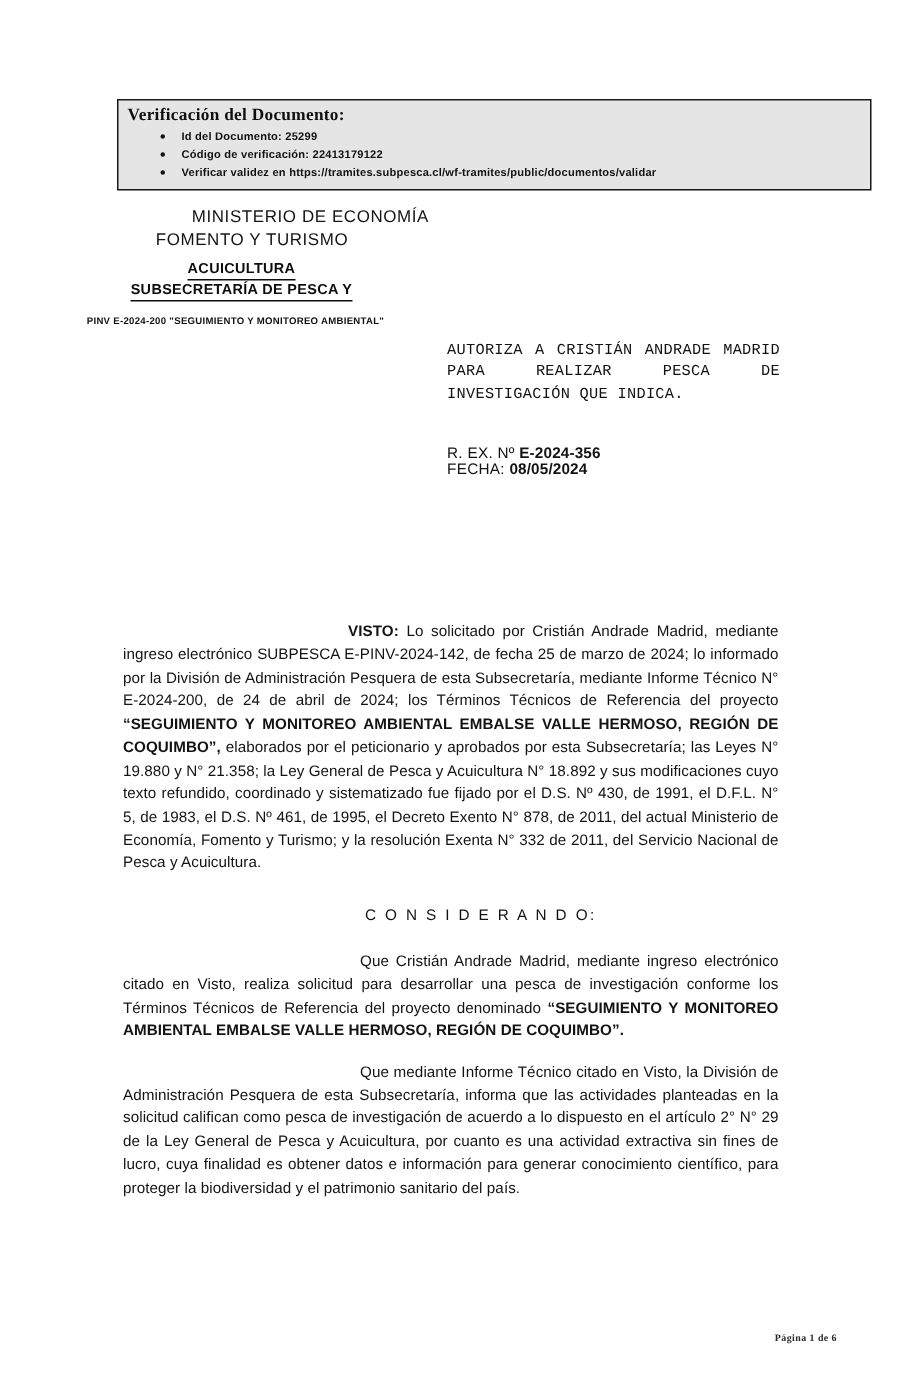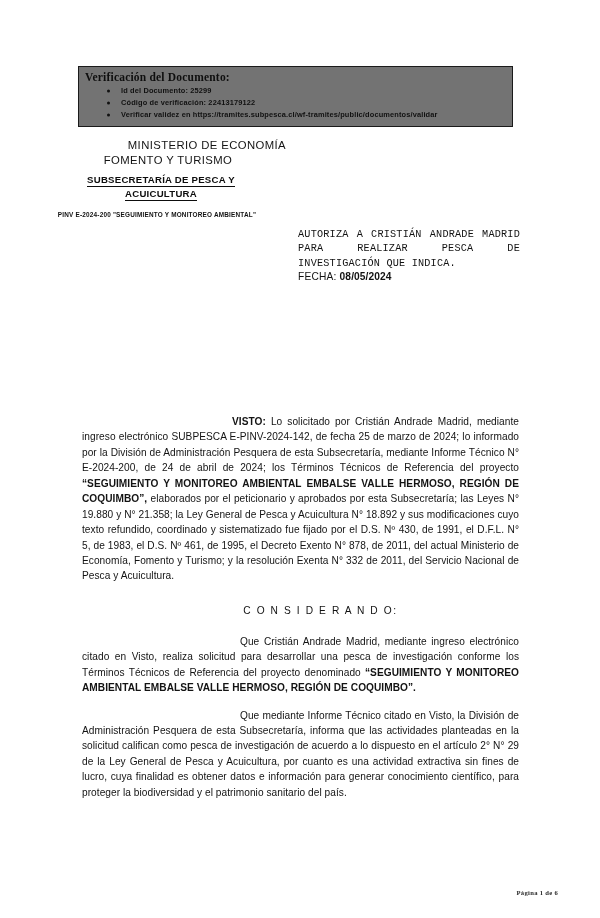--- a/index.html
+++ b/index.html
@@ -20,25 +20,25 @@
     position: absolute;
     inset: 0;
     background: #ffffff;
   }
 
   
   .verif-box {
     position: absolute;
     left: 78px;
     top: 66px;
-    width: 435px;
+    width: 503px;
     box-sizing: border-box;
     border: 1.2px solid #1a1a1a;
     padding: 4px 6px 5px 6px;
-    background: #737373;
+    background: #e5e5e5;
   }
   .verif-title {
     font-family: "Liberation Serif", serif;
     font-size: 11.5px;
     font-weight: 700;
     letter-spacing: 0.2px;
     color: #0f0f0f;
     line-height: 1.15;
     margin-bottom: 1px;
   }
@@ -218,28 +218,29 @@
         <span class="bullet"></span>
         <span>Verificar validez en https://tramites.subpesca.cl/wf-tramites/public/documentos/validar</span>
       </li>
     </ul>
   </div>
 
   <div class="letterhead">
     <div class="lh-line1">MINISTERIO DE ECONOMÍA</div>
     <div class="lh-line2">FOMENTO Y TURISMO</div>
     <div class="lh-sub">
+      <div><span>ACUICULTURA</span></div>
       <div><span>SUBSECRETARÍA DE PESCA Y</span></div>
-      <div><span>ACUICULTURA</span></div>
     </div>
     <div class="lh-proj">PINV E-2024-200 "SEGUIMIENTO Y MONITOREO AMBIENTAL"</div>
   </div>
 
   <div class="right-col">
     <div class="res-subject">AUTORIZA A CRISTIÁN ANDRADE MADRID PARA REALIZAR PESCA DE INVESTIGACIÓN QUE INDICA.</div>
+    <div class="res-number"><span>R. EX. Nº </span><b>E-2024-356</b></div>
     <div class="res-date"><span>FECHA: </span><b>08/05/2024</b></div>
   </div>
 
   <div class="body-block">
 
     <p class="para"><span class="lead-indent"></span><b>VISTO:</b><span> Lo solicitado por Cristián Andrade Madrid, mediante ingreso electrónico SUBPESCA E-PINV-2024-142, de fecha 25 de marzo de 2024; lo informado por la División de Administración Pesquera de esta Subsecretaría, mediante Informe Técnico N° E-2024-200, de 24 de abril de 2024; los Términos Técnicos de Referencia del proyecto </span><b>“SEGUIMIENTO Y MONITOREO AMBIENTAL EMBALSE VALLE HERMOSO, REGIÓN DE COQUIMBO”,</b><span> elaborados por el peticionario y aprobados por esta Subsecretaría; las Leyes N° 19.880 y N° 21.358; la Ley General de Pesca y Acuicultura N° 18.892 y sus modificaciones cuyo texto refundido, coordinado y sistematizado fue fijado por el D.S. Nº 430, de 1991, el D.F.L. N° 5, de 1983, el D.S. Nº 461, de 1995, el Decreto Exento N° 878, de 2011, del actual Ministerio de Economía, Fomento y Turismo; y la resolución Exenta N° 332 de 2011, del Servicio Nacional de Pesca y Acuicultura.</span></p>
 
     <div class="considerando">C O N S I D E R A N D O:</div>
 
     <p class="para"><span class="lead-indent-sm"></span><span>Que Cristián Andrade Madrid, mediante ingreso electrónico citado en Visto, realiza solicitud para desarrollar una pesca de investigación conforme los Términos Técnicos de Referencia del proyecto denominado </span><b>“SEGUIMIENTO Y MONITOREO AMBIENTAL EMBALSE VALLE HERMOSO, REGIÓN DE COQUIMBO”.</b></p>

